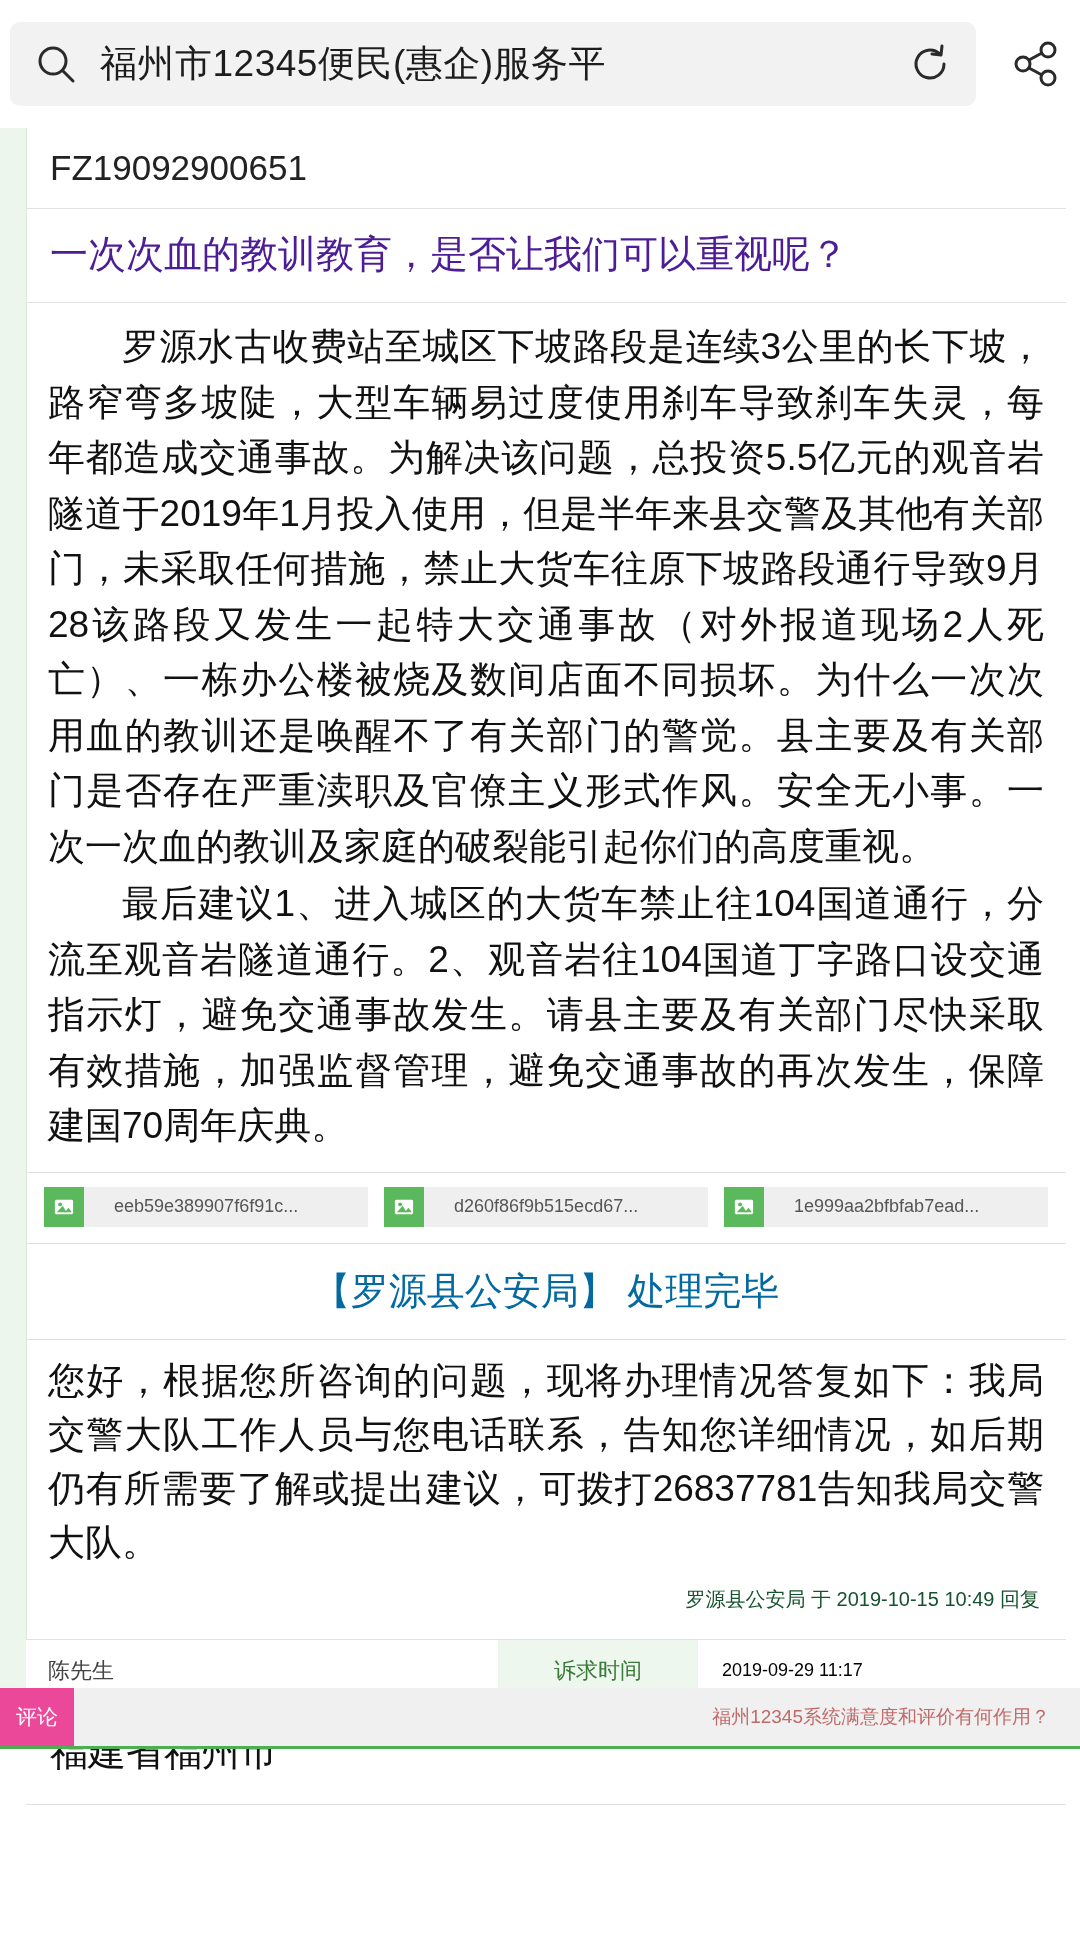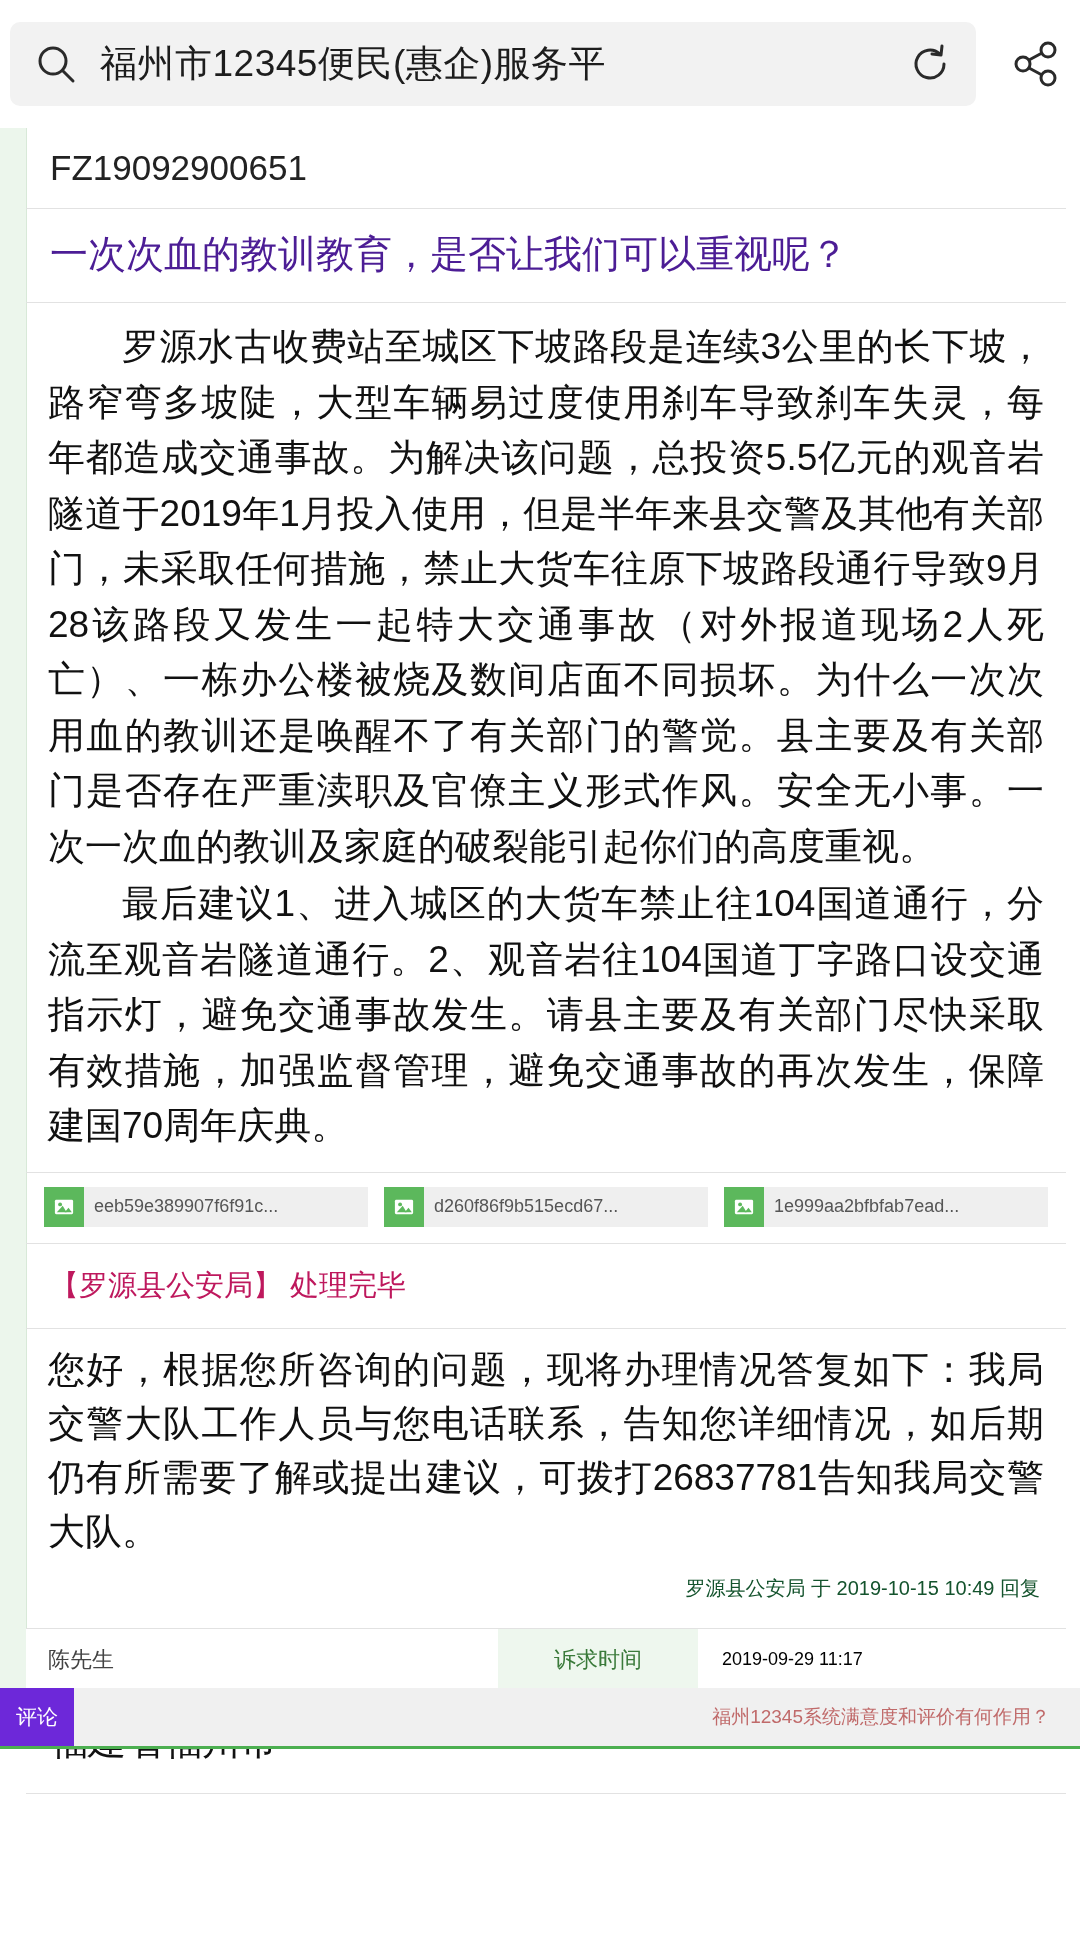--- a/index.html
+++ b/index.html
@@ -138,26 +138,28 @@
     justify-content: center;
   }
   .att-thumb svg { display: block; }
   .att-name {
     font-size: 18px;
     color: #555;
     padding-left: 10px;
     white-space: nowrap;
     overflow: hidden;
     text-overflow: ellipsis;
+    margin-left: 20px;
   }
 
   .row-dept {
     padding: 22px 24px 22px 24px;
-    font-size: 29px;
-    color: #be185d;
+    font-size: 38px;
+    color: #0369a1;
+    text-align: center;
   }
   .reply-block {
     padding: 14px 22px 0 22px;
     position: relative;
     min-height: 300px;
     border-bottom: 1px solid #e2e2e2;
     box-sizing: border-box;
   }
   .reply-text {
     font-size: 37px;
@@ -223,21 +225,21 @@
     top: 1560px;
     height: 58px;
     background: #f0f0f0;
     display: flex;
     align-items: center;
     border-bottom: 3px solid #4caf50;
   }
   .comment-tab {
     width: 74px;
     height: 58px;
-    background: #6d28d9;
+    background: #ec4899;
     color: #ffffff;
     font-size: 21px;
     display: flex;
     align-items: center;
     justify-content: center;
     box-sizing: border-box;
   }
   .comment-hint {
     flex: 1;
     text-align: right;

